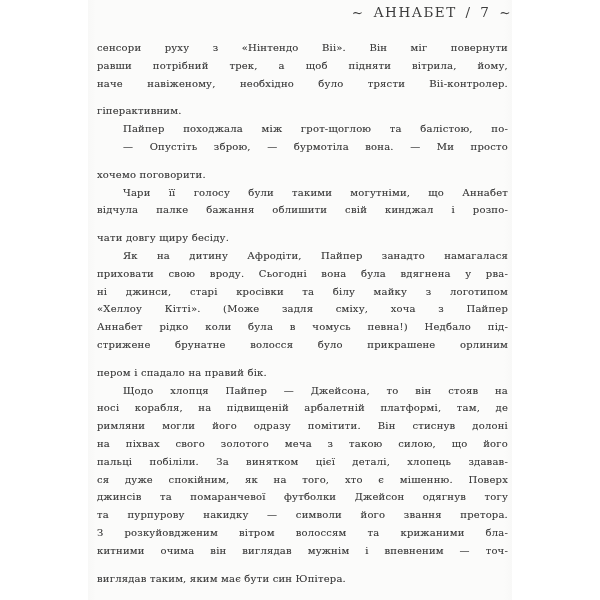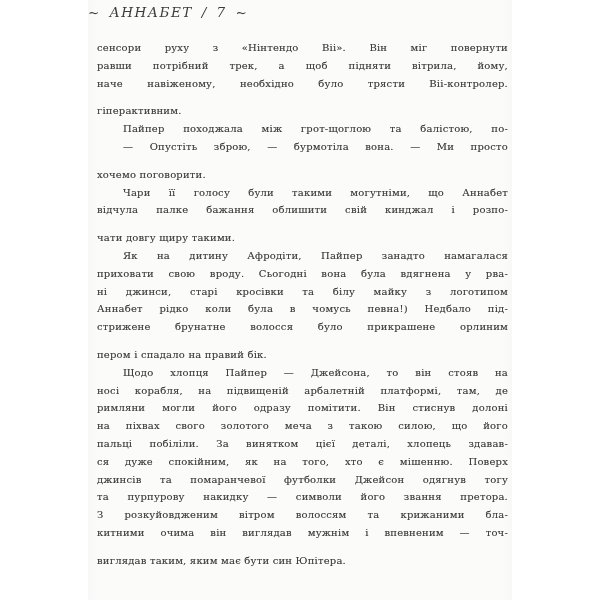--- a/index.html
+++ b/index.html
@@ -20,22 +20,21 @@
     width: 424px;
     height: 600px;
     background: linear-gradient(90deg, #f8f8f7 0px, #fbfbfa 8px, #fbfbfa 416px, #f8f8f7 424px);
   }
 
   .running-head {
     position: absolute;
     top: 4px;
     left: 0;
     right: 0;
-    text-align: left;
-    font-style: italic;
+    text-align: right;
     font-size: 13.5px;
     letter-spacing: 1.5px;
     word-spacing: 3px;
     color: #3c3c3c;
   }
 
   .text-block {
     position: absolute;
     left: 9px;
     top: 39px;
@@ -74,26 +73,27 @@
       <div class="para">
         <div class="line indent">Пайпер походжала між грот-щоглою та балістою, по-</div>
       </div>
       <div class="para">
         <div class="line indent">— Опустіть зброю, — бурмотіла вона. — Ми просто</div>
         <div class="line last">хочемо поговорити.</div>
       </div>
       <div class="para">
         <div class="line indent">Чари її голосу були такими могутніми, що Аннабет</div>
         <div class="line">відчула палке бажання облишити свій кинджал і розпо-</div>
-        <div class="line last">чати довгу щиру такими.</div>
+        <div class="line last">чати довгу щиру бесіду.</div>
       </div>
       <div class="para">
         <div class="line indent">Як на дитину Афродіти, Пайпер занадто намагалася</div>
         <div class="line">приховати свою вроду. Сьогодні вона була вдягнена у рва-</div>
         <div class="line">ні джинси, старі кросівки та білу майку з логотипом</div>
+        <div class="line">«Хеллоу Кітті». (Може задля сміху, хоча з Пайпер</div>
         <div class="line">Аннабет рідко коли була в чомусь певна!) Недбало під-</div>
         <div class="line">стрижене брунатне волосся було прикрашене орлиним</div>
         <div class="line last">пером і спадало на правий бік.</div>
       </div>
       <div class="para">
         <div class="line indent">Щодо хлопця Пайпер — Джейсона, то він стояв на</div>
         <div class="line">носі корабля, на підвищеній арбалетній платформі, там, де</div>
         <div class="line">римляни могли його одразу помітити. Він стиснув долоні</div>
         <div class="line">на піхвах свого золотого меча з такою силою, що його</div>
         <div class="line">пальці побіліли. За винятком цієї деталі, хлопець здавав-</div>

